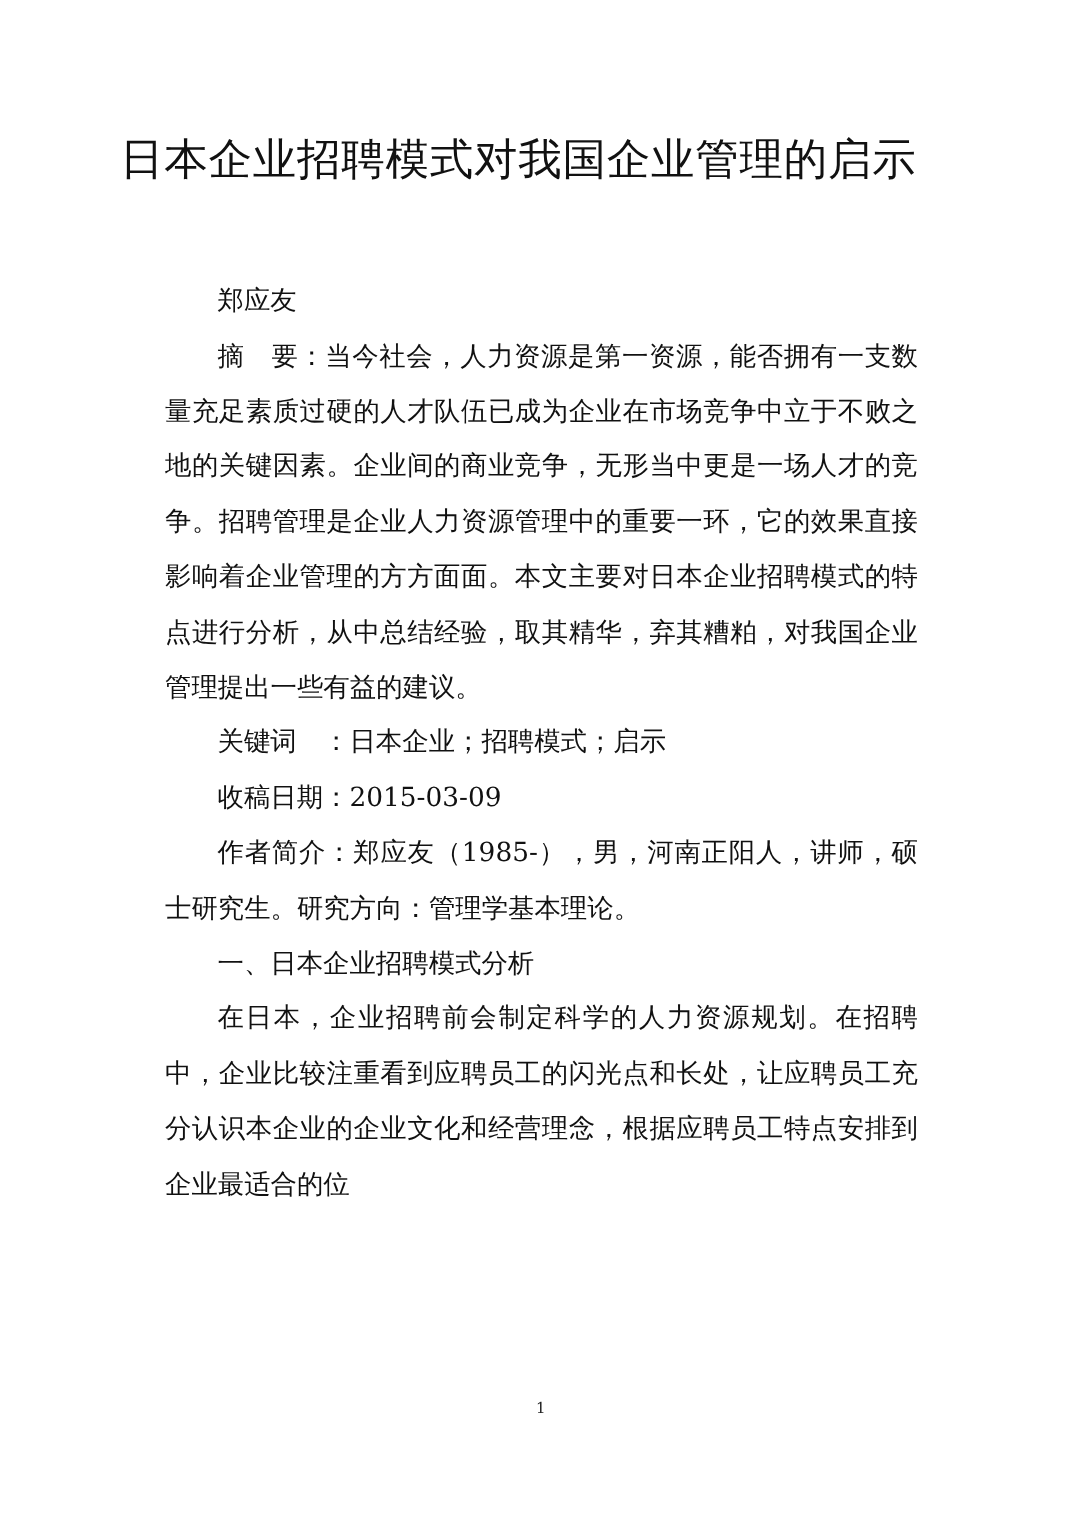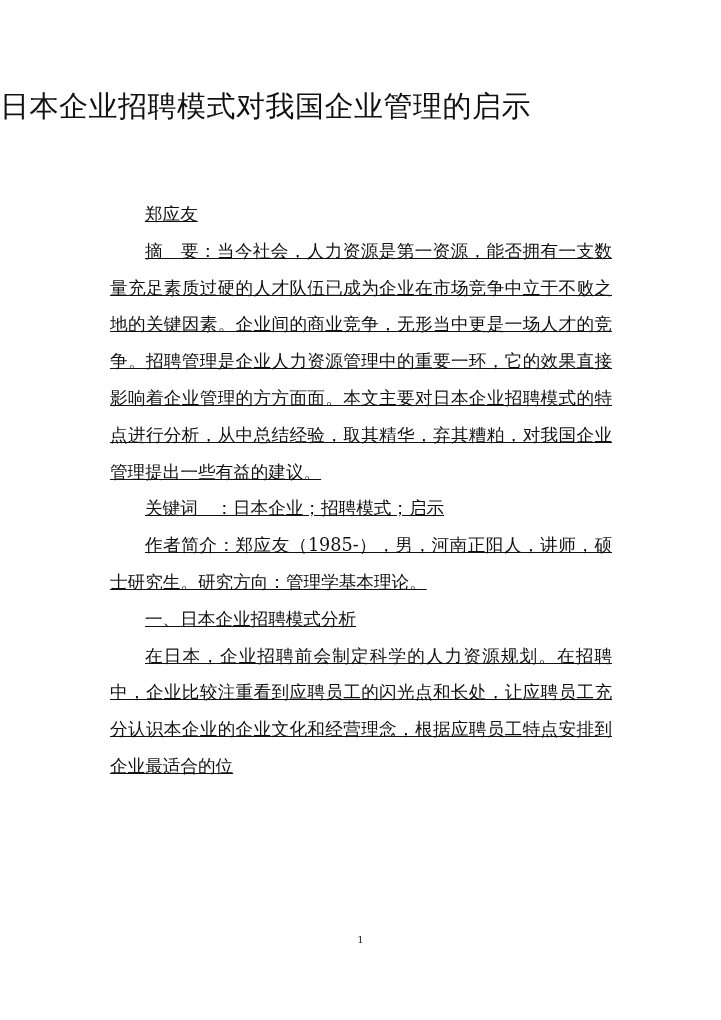--- a/index.html
+++ b/index.html
@@ -20,33 +20,33 @@
       left: 0; top: 0;
       width: 721px;
       height: 1020px;
       background: #ffffff;
     }
     .title {
       position: absolute;
       left: 0;
       width: 691px;
       top: 86px;
+      text-align: center;
       font-size: 29px;
       letter-spacing: 0.5px;
       line-height: 40px;
       color: #111;
     }
     .body-text {
       position: absolute;
       left: 110px;
       width: 502px;
-      top: 196px;
+      top: 183px;
       font-size: 17.6px;
       line-height: 36.8px;
-      text-decoration: underline;
     }
     .p {
       margin: 0;
       text-align: justify;
       text-align-last: left;
     }
     .indent { text-indent: 35px; }
     .pnum {
       position: absolute;
       left: 0;
@@ -63,19 +63,20 @@
 <body>
 
 <div class="page">
 
   <div class="title">日本企业招聘模式对我国企业管理的启示</div>
 
   <div class="body-text">
     <p class="p indent">郑应友</p>
     <p class="p indent">摘　要：当今社会，人力资源是第一资源，能否拥有一支数量充足素质过硬的人才队伍已成为企业在市场竞争中立于不败之地的关键因素。企业间的商业竞争，无形当中更是一场人才的竞争。招聘管理是企业人力资源管理中的重要一环，它的效果直接影响着企业管理的方方面面。本文主要对日本企业招聘模式的特点进行分析，从中总结经验，取其精华，弃其糟粕，对我国企业管理提出一些有益的建议。</p>
     <p class="p indent">关键词　：日本企业；招聘模式；启示</p>
+    <p class="p indent">收稿日期：2015-03-09</p>
     <p class="p indent">作者简介：郑应友（1985-），男，河南正阳人，讲师，硕士研究生。研究方向：管理学基本理论。</p>
     <p class="p indent">一、日本企业招聘模式分析</p>
     <p class="p indent">在日本，企业招聘前会制定科学的人力资源规划。在招聘中，企业比较注重看到应聘员工的闪光点和长处，让应聘员工充分认识本企业的企业文化和经营理念，根据应聘员工特点安排到企业最适合的位</p>
   </div>
 
   <div class="pnum">1</div>
 </div>
 
 </body></html>

